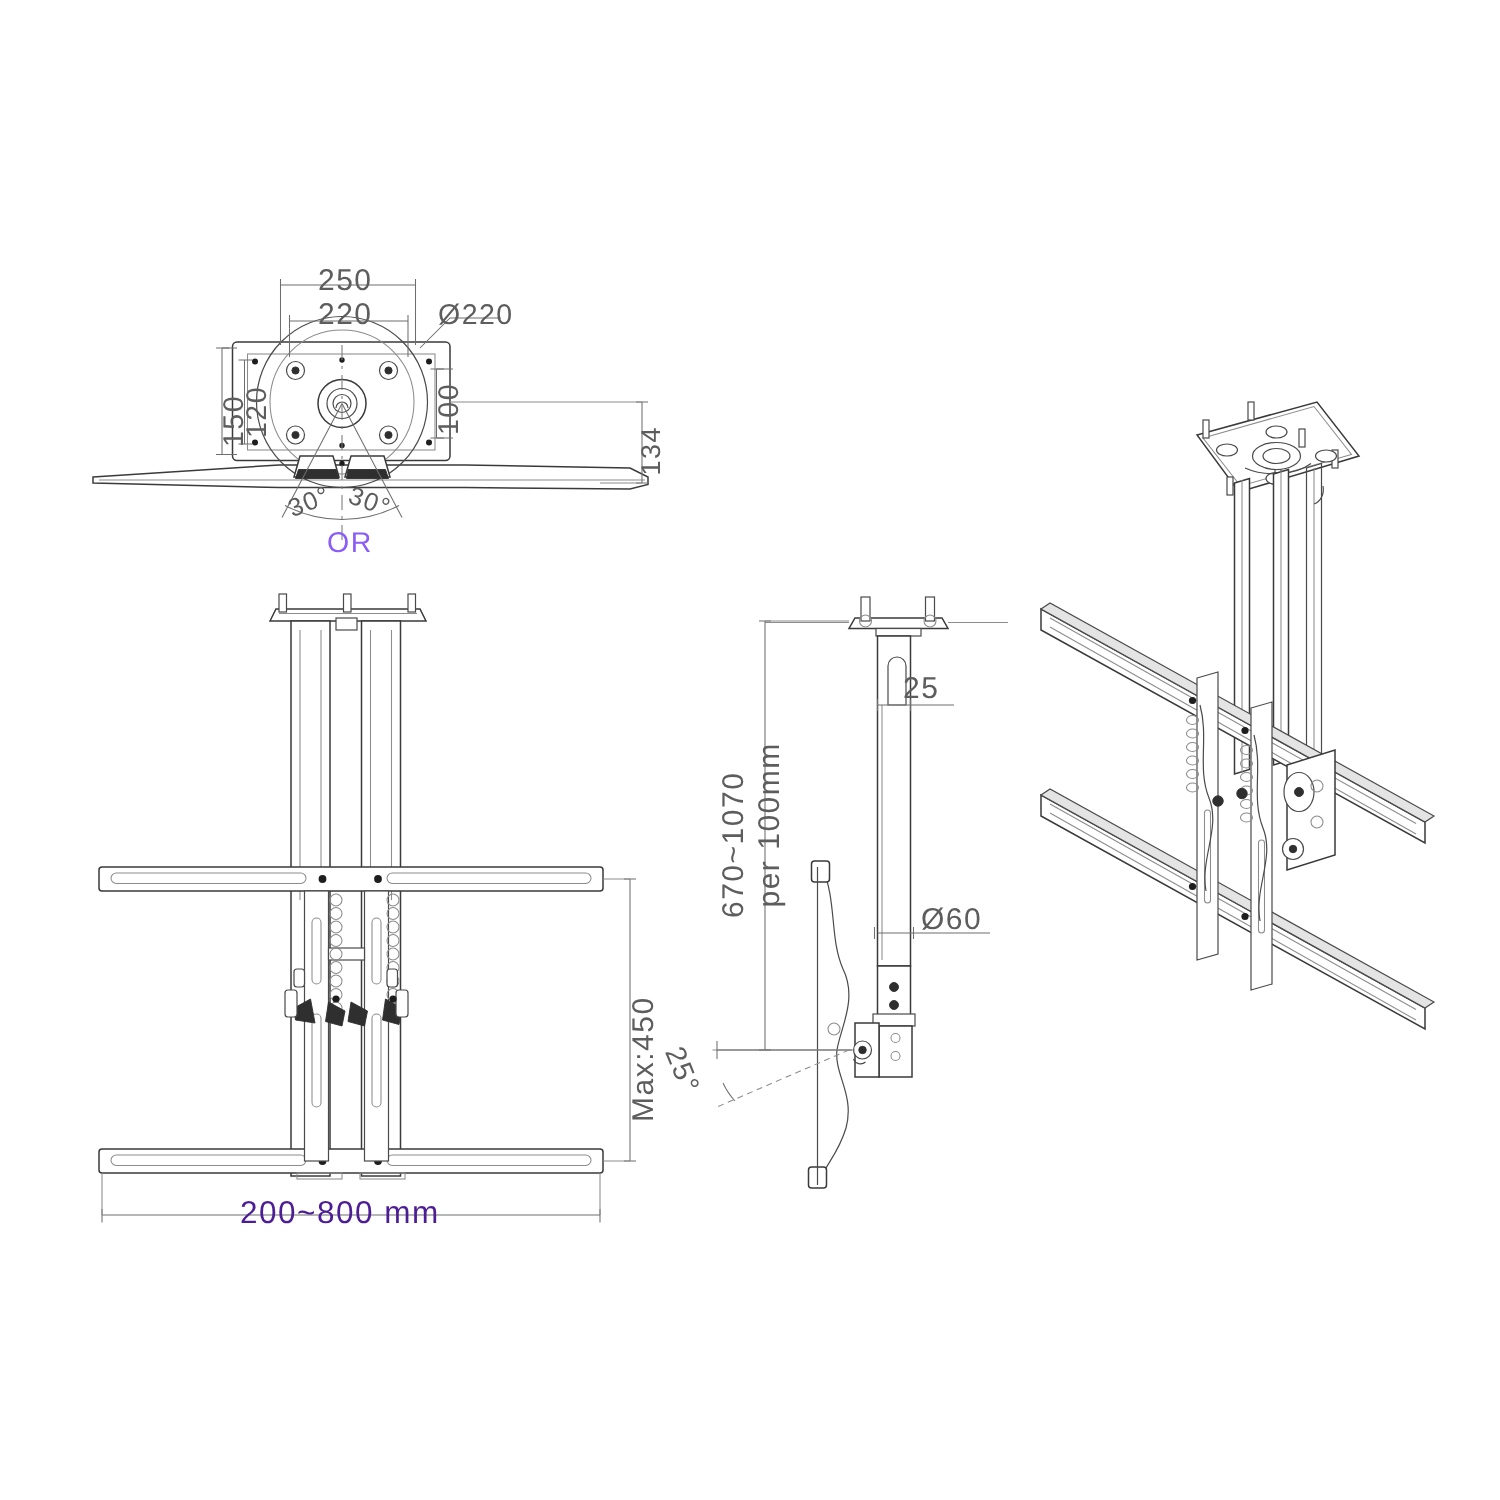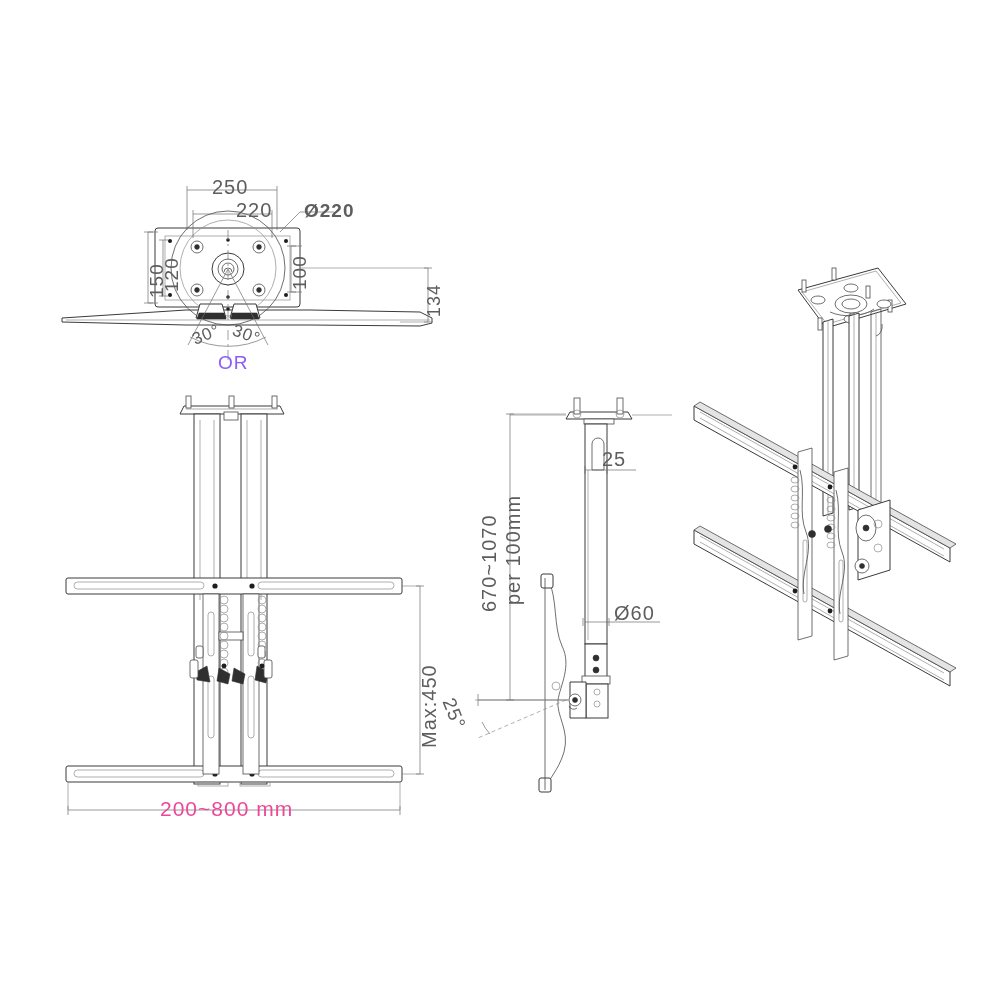--- a/index.html
+++ b/index.html
@@ -384,41 +384,41 @@
         <circle class="filld" cx="812" cy="534" r="3.5"></circle>
         <circle class="filld" cx="828" cy="529" r="3.5"></circle>
         <path class="ln-thin" d="M800,470 C806,492 798,512 806,532 C814,552 800,572 804,594"></path>
         <path class="ln-thin" d="M836,490 C842,512 834,532 842,552 C850,572 836,592 840,614"></path>
       </g>
     </g>
   </svg>
 
   <div class="dimtxt" style="left:212px; top:176px; font-size:20px;">250</div>
 
-  <div class="dimtxt" style="left:212px; top:199px; font-size:20px;margin-left:24px;">220</div>
-
-  <div class="dimtxt" style="left:304px; top:200px; font-size:19px;font-weight:bold;">Ø220</div>
+  <div class="dimtxt" style="left:212px; top:199px; font-size:20px;">220</div>
+
+  <div class="dimtxt" style="left:292px; top:200px; font-size:19px;">Ø220</div>
 
   <div class="dimtxt v90" style="left:146px; top:298px; font-size:19px;">150</div>
 
   <div class="dimtxt v90" style="left:161px; top:292px; font-size:19px;">120</div>
 
   <div class="dimtxt v90" style="left:289px; top:290px; font-size:19px;">100</div>
 
   <div class="dimtxt v90" style="left:424px; top:317px; font-size:18px;">134</div>
 
   <div class="dimtxt" style="left:192px; top:325px; font-size:17px; transform:rotate(-22deg);">30°</div>
 
   <div class="dimtxt" style="left:232px; top:325px; font-size:17px; transform:rotate(20deg);">30°</div>
 
   <div class="dimtxt" style="left:218px; top:352px; font-size:19px; color:#8b5cf6;">OR</div>
 
   <div class="dimtxt v90" style="left:418px; top:748px; font-size:20px;">Max:450</div>
 
-  <div class="dimtxt" style="left:160px; top:797px; font-size:21px; color:#ec4899;">200~800  mm</div>
+  <div class="dimtxt" style="left:160px; top:797px; font-size:21px; color:#4c1d95;">200~800  mm</div>
 
   <div class="dimtxt" style="left:602px; top:448px; font-size:20px;">25</div>
 
   <div class="dimtxt v90" style="left:478px; top:612px; font-size:20px;">670~1070</div>
 
   <div class="dimtxt v90" style="left:502px; top:605px; font-size:20px;">per  100mm</div>
 
   <div class="dimtxt" style="left:614px; top:602px; font-size:20px;">Ø60</div>
 
   <div class="dimtxt" style="left:458px; top:695px; font-size:19px; transform:rotate(68deg); transform-origin:0 0;">25°</div>

